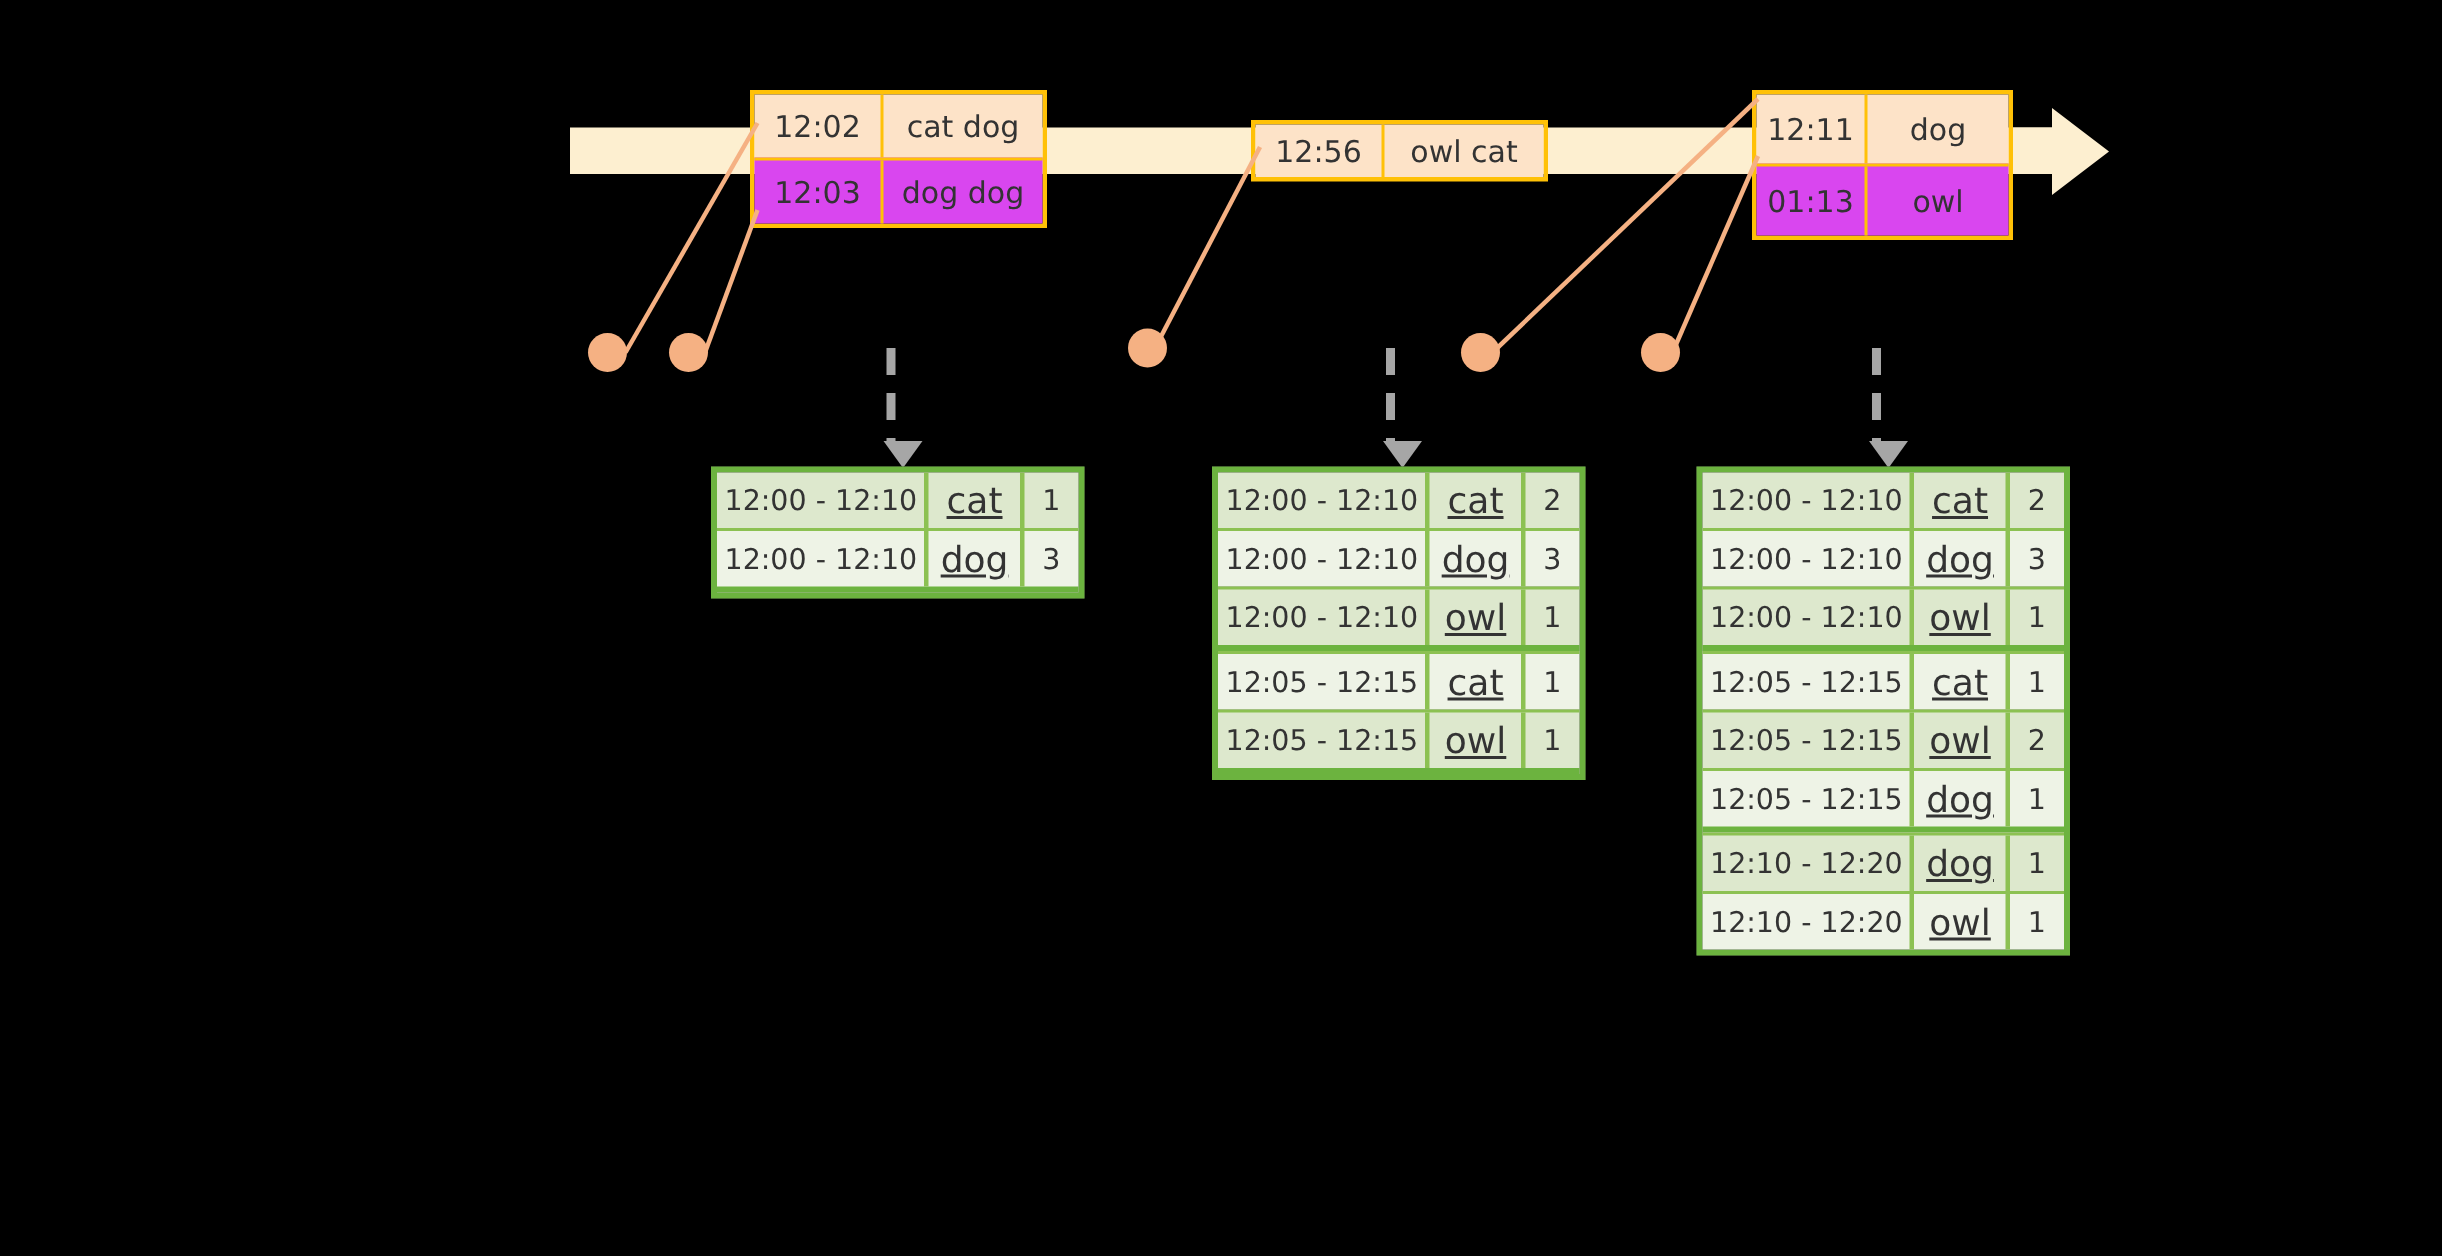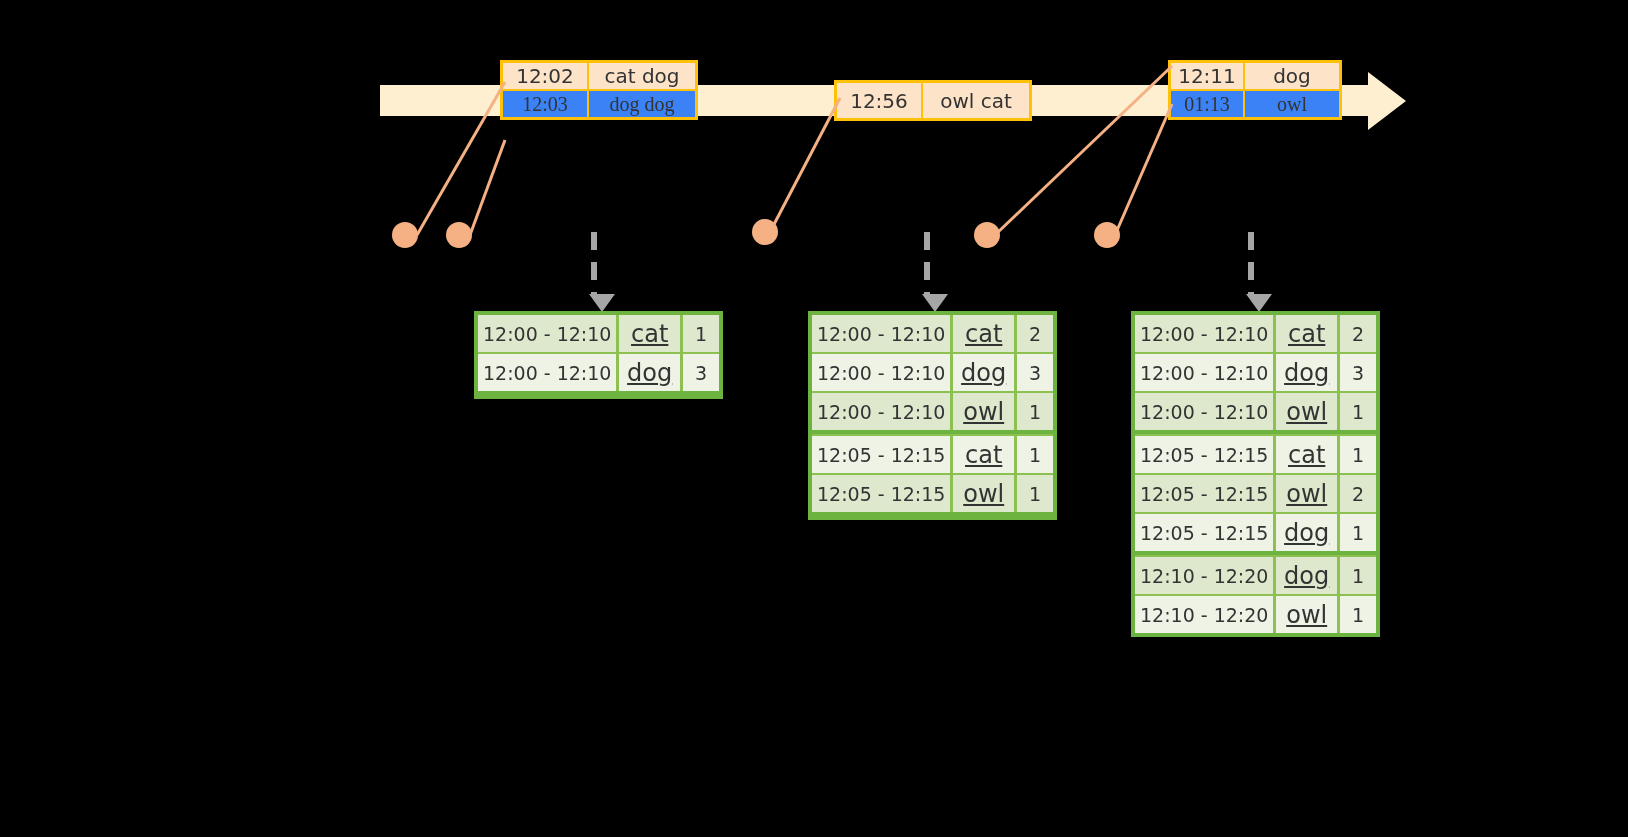--- a/index.html
+++ b/index.html
@@ -25,33 +25,33 @@
   }
 
   
   .evt{
     position:absolute;border:3px solid #ffc107;box-sizing:border-box;
     display:flex;flex-direction:column;
   }
   .evt-row{display:flex;flex:1;}
   .evt-row + .evt-row{border-top:2px solid #ffc107;}
   .evt-row.odd{background:#fde3c8;}
-  .evt-row.even{background:#3b82f6;font-family:Liberation Serif, serif;}
+  .evt-row.even{background:#d946ef;}
   .evt-time{
     width:84px;display:flex;align-items:center;justify-content:center;
     border-right:2px solid #ffc107;font-size:20px;color:#333;
   }
   .evt-words{
     flex:1;display:flex;align-items:center;justify-content:center;
     font-size:20px;color:#333;
   }
 
-  #evt-a{left:500px;top:60px;width:198px;height:60px;}
+  #evt-a{left:500px;top:60px;width:198px;height:92px;}
   #evt-b{left:834px;top:80px;width:198px;height:41px;}
-  #evt-c{left:1168px;top:60px;width:174px;height:60px;}
+  #evt-c{left:1168px;top:60px;width:174px;height:100px;}
   #evt-c .evt-time{width:72px;}
   .dot{
     position:absolute;width:26px;height:26px;border-radius:50%;
     background:#f5b183;
   }
 
   
   .dash-arrow{position:absolute;width:10px;}
   .dash-arrow .shaft{
     width:6px;margin:0 auto;background:

